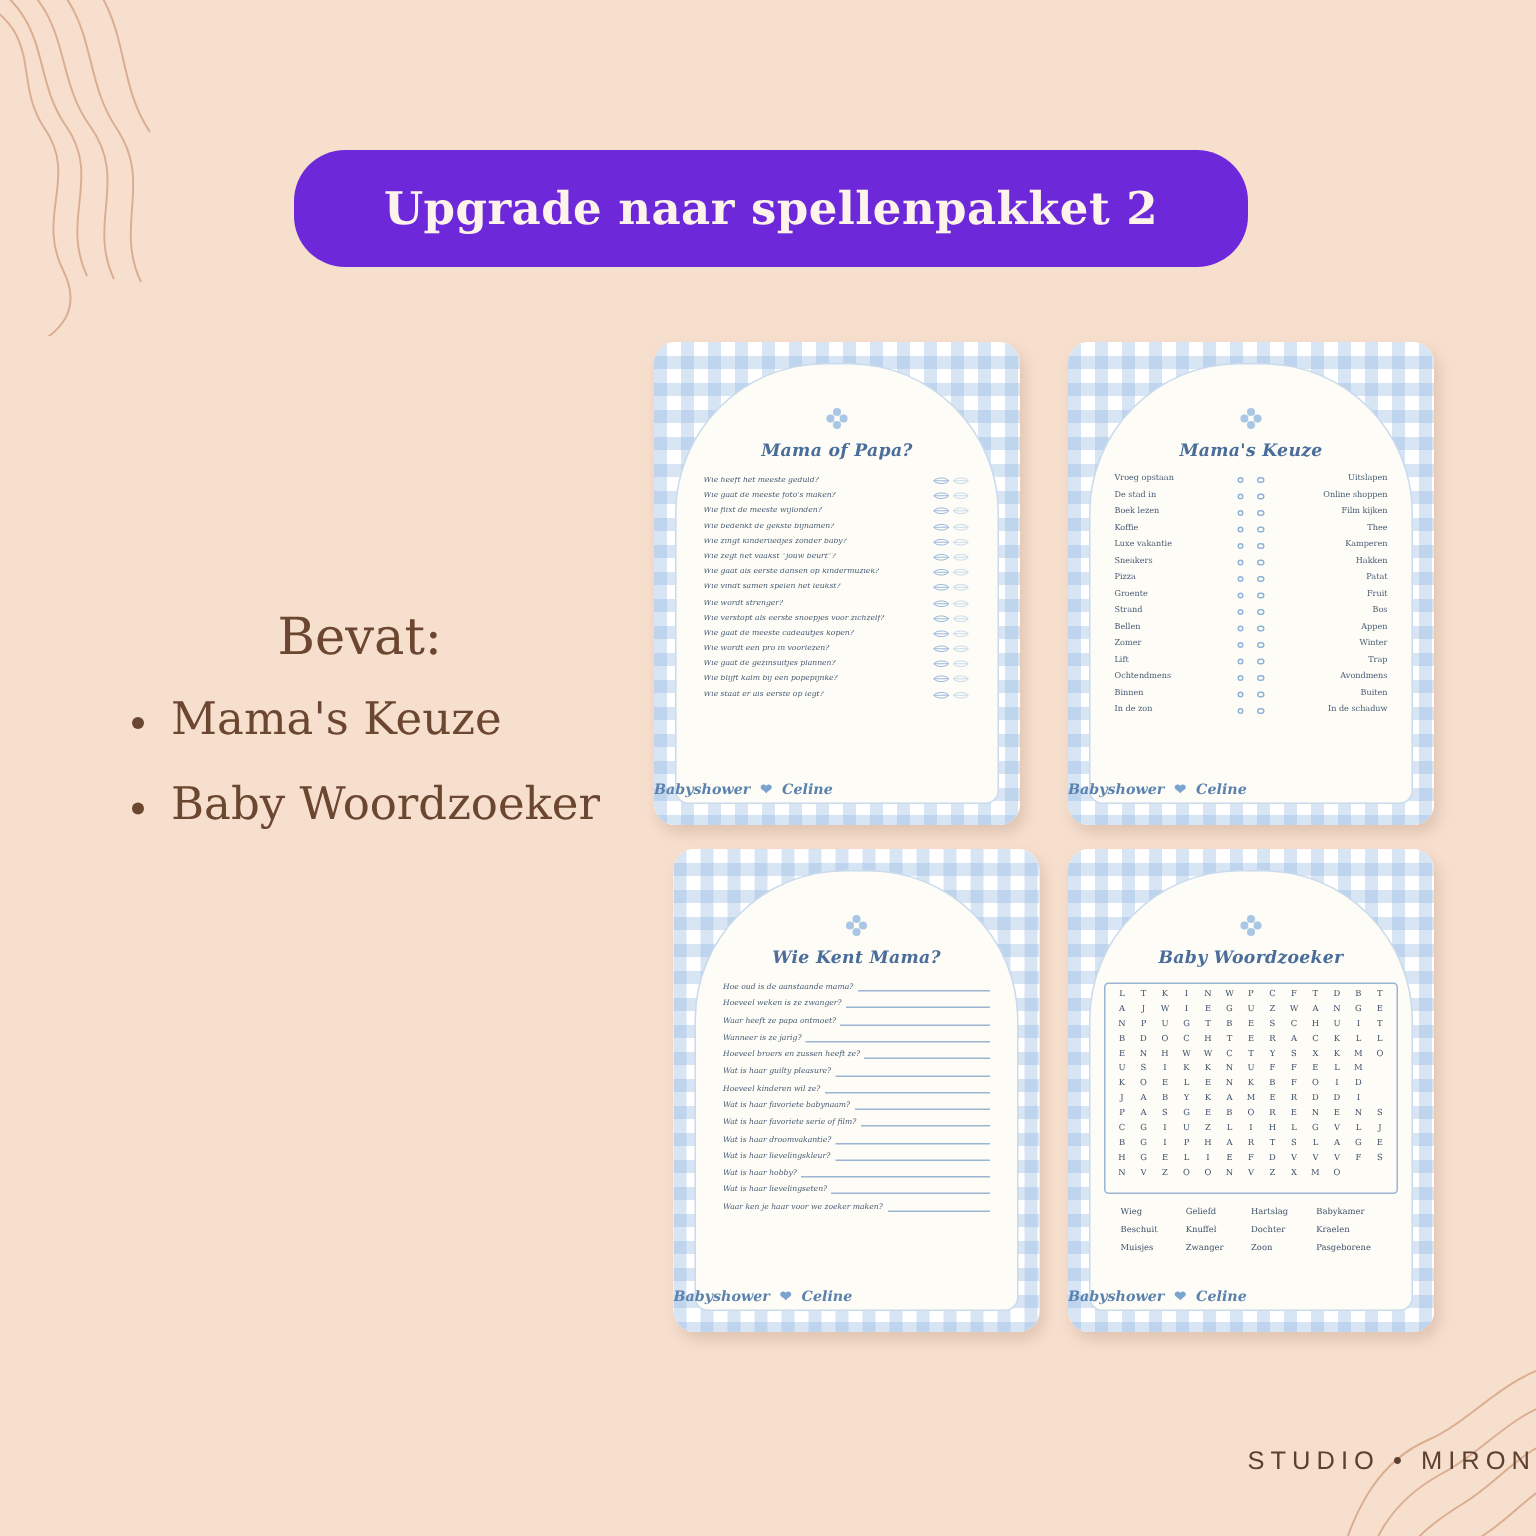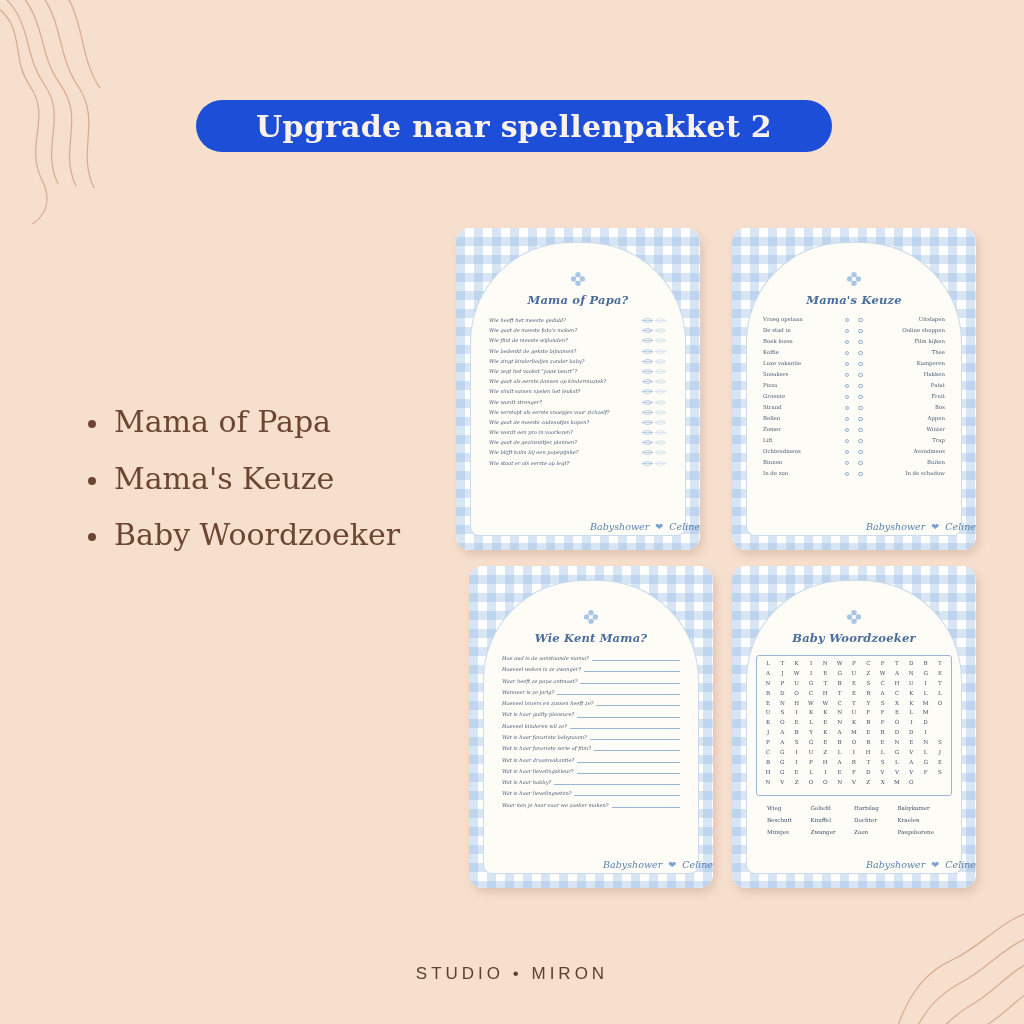--- a/index.html
+++ b/index.html
@@ -15,22 +15,22 @@
   
   .topo { position:absolute; pointer-events:none; }
   .topo svg { display:block; }
   .topo-tl { left:-10px; top:-6px; }
   .topo-br { right:-20px; bottom:-10px; }
 
   
   .banner {
     position:absolute;
     left:196px; top:100px;
-    width:636px; height:52px;
-    background:#1d4ed8;
+    width:636px; height:78px;
+    background:#6d28d9;
     border-radius:34px;
     display:flex; align-items:center; justify-content:center;
   }
   .banner-title {
     color:#fdf3ea;
     font-family:"DejaVu Serif", serif;
     font-weight:700;
     font-size:30px;
     letter-spacing:.3px;
   }
@@ -59,21 +59,21 @@
     position:absolute;
     left:8px; top:15px;
     width:8px; height:8px;
     border-radius:50%;
     background:#6b4630;
   }
 
   
   .cards {
     position:absolute;
-    left:456px; top:228px;
+    left:436px; top:228px;
     width:472px; height:662px;
   }
   .card {
     position:absolute;
     width:244px; height:322px;
     border-radius:14px;
     overflow:hidden;
     box-shadow:3px 5px 9px rgba(120,80,55,.18);
     background:#ffffff;
   }
@@ -107,24 +107,24 @@
     font-style:italic;
     font-weight:700;
     font-size:11.5px;
     color:#4a6d99;
     margin-top:6px;
     letter-spacing:.2px;
   }
   .card-footer {
     position:absolute;
     bottom:18px; left:0; right:0;
-    text-align:right;
+    text-align:left;
     font-family:"DejaVu Serif", serif;
     font-style:italic;
-    font-weight:400;
+    font-weight:700;
     font-size:9.5px;
     color:#5b82ad;
   }
   .heart { color:#7ba3cf; font-style:normal; }
 
   
   .qlist { width:100%; margin-top:11px; padding:0 4px; }
   .qrow {
     display:flex; align-items:center;
     font-family:"DejaVu Serif", serif;
@@ -196,21 +196,21 @@
     font-size:5.6px;
     color:#3f5168;
     margin-bottom:6px;
   }
   .wbrow span { flex:1; text-align:left; }
 
   
   .studio {
     position:absolute;
     left:0; right:0; bottom:40px;
-    text-align:center;
+    text-align:right;
     font-family:"Liberation Sans", sans-serif;
     font-size:17px;
     letter-spacing:4px;
     color:#5d4030;
   }
   .studio .dot { color:#5d4030; }
 </style>
 </head>
 <body>
 
@@ -230,22 +230,22 @@
     <path d="M216 102 C 182 108, 168 132, 142 148 C 116 164, 104 176, 100 190"></path>
     <path d="M218 128 C 192 134, 180 152, 160 166 C 140 180, 130 186, 126 192"></path>
   </svg>
 </div>
 
 <div class="banner">
   <div class="banner-title">Upgrade naar spellenpakket 2</div>
 </div>
 
 <div class="bevat-wrap">
+  <div class="bevat-title">Bevat:</div>
   <ul class="bevat-list">
-    <li>Mama of Papa</li>
     <li>Mama's Keuze</li>
     <li>Baby Woordzoeker</li>
   </ul>
 </div>
 
 <div class="cards">
 
   <div class="card c1">
     <div class="gingham"></div>
     <div class="arch">

